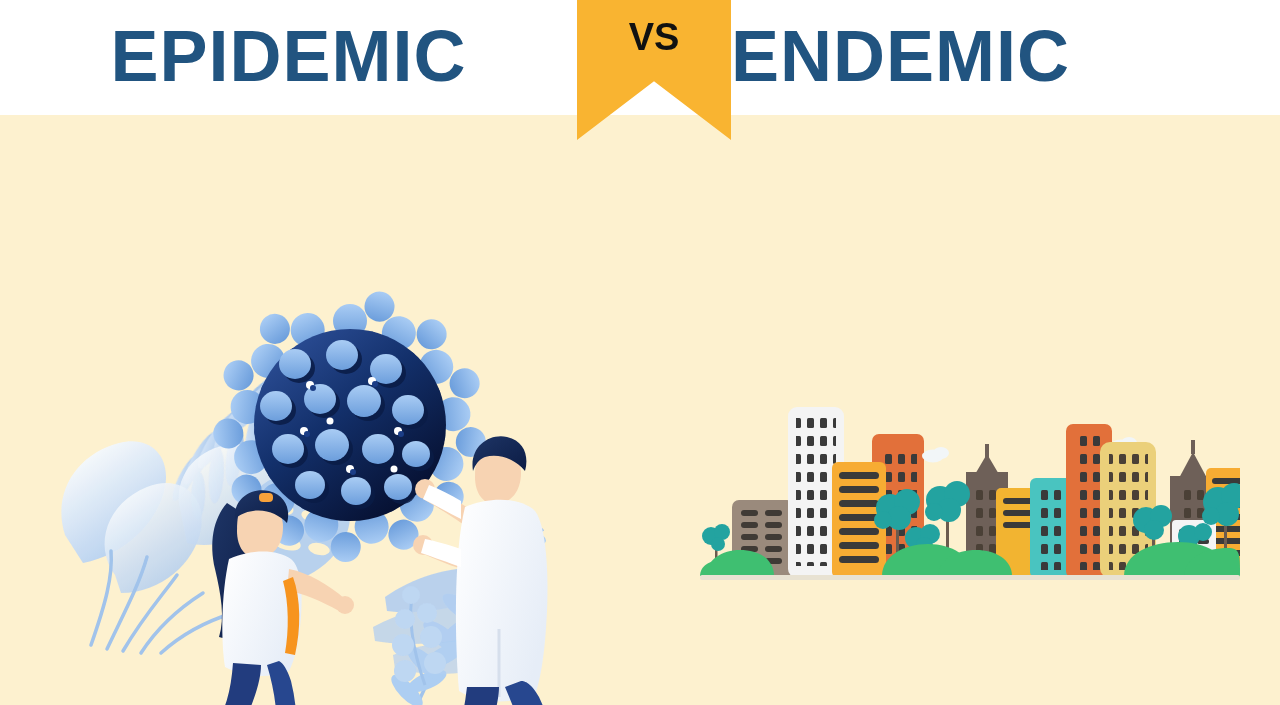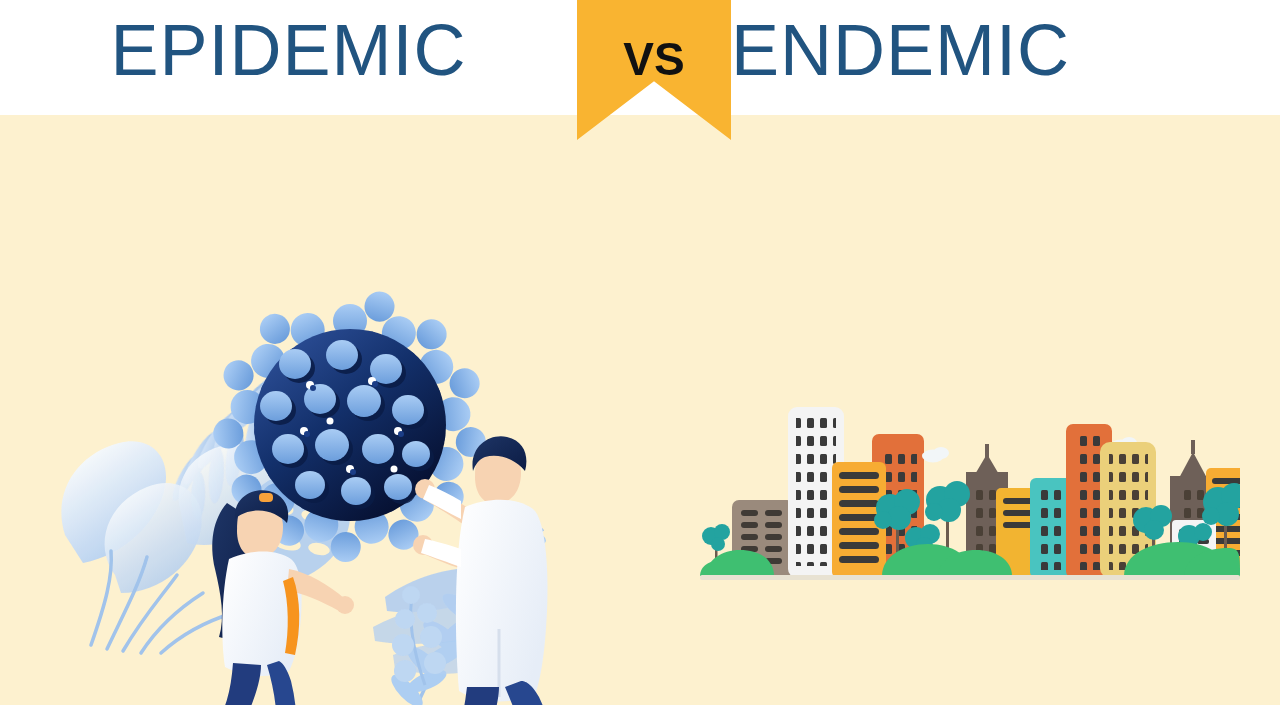--- a/index.html
+++ b/index.html
@@ -17,45 +17,45 @@
 
   
   #header {
     position: absolute; left: 0; top: 0;
     width: 1280px; height: 115px;
     background: #FFFFFF;
     z-index: 5;
   }
   .title {
     position: absolute;
-    top: 4px;
+    top: 10px;
     font-size: 72px;
-    font-weight: 400;
+    font-weight: 700;
     letter-spacing: 1px;
     color: #215480;
     line-height: 92px;
     white-space: nowrap;
   }
   #title-left  { left: 0; width: 577px; text-align: center; }
   #title-right { left: 731px; width: 549px; text-align: left; }
 
   
   #vs-ribbon {
     position: absolute;
     left: 577px; top: 0;
     width: 154px; height: 140px;
     background: #F9B431;
     z-index: 10;
     -webkit-clip-path: polygon(0 0, 100% 0, 100% 100%, 50% 58%, 0 100%);
     clip-path: polygon(0 0, 100% 0, 100% 100%, 50% 58%, 0 100%);
     display: flex; align-items: flex-start; justify-content: center;
   }
   #vs-label {
-    margin-top: 32px;
-    font-size: 46px;
+    margin-top: 16px;
+    font-size: 38px;
     font-weight: 700;
     color: #111111;
     letter-spacing: 0px;
   }
 
   
   #panel-left, #panel-right {
     position: absolute; top: 115px; height: 590px;
   }
   #panel-left  { left: 0;   width: 640px; }

